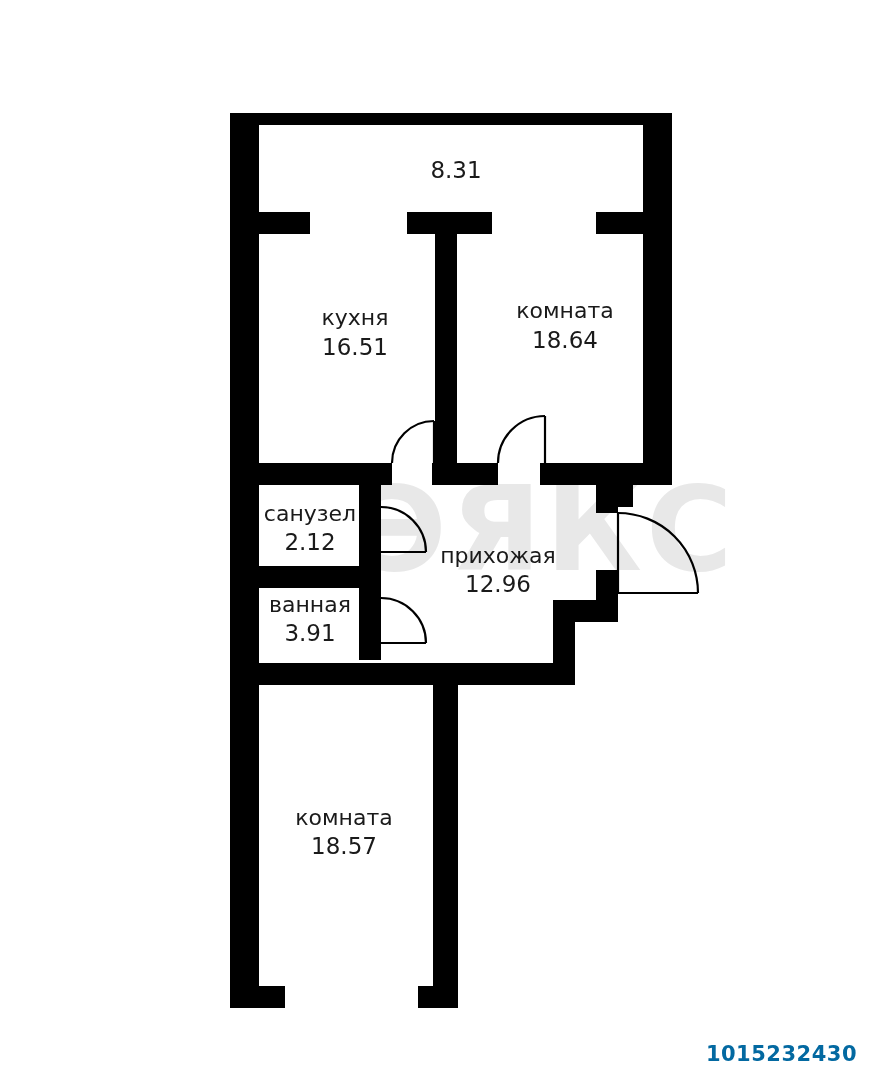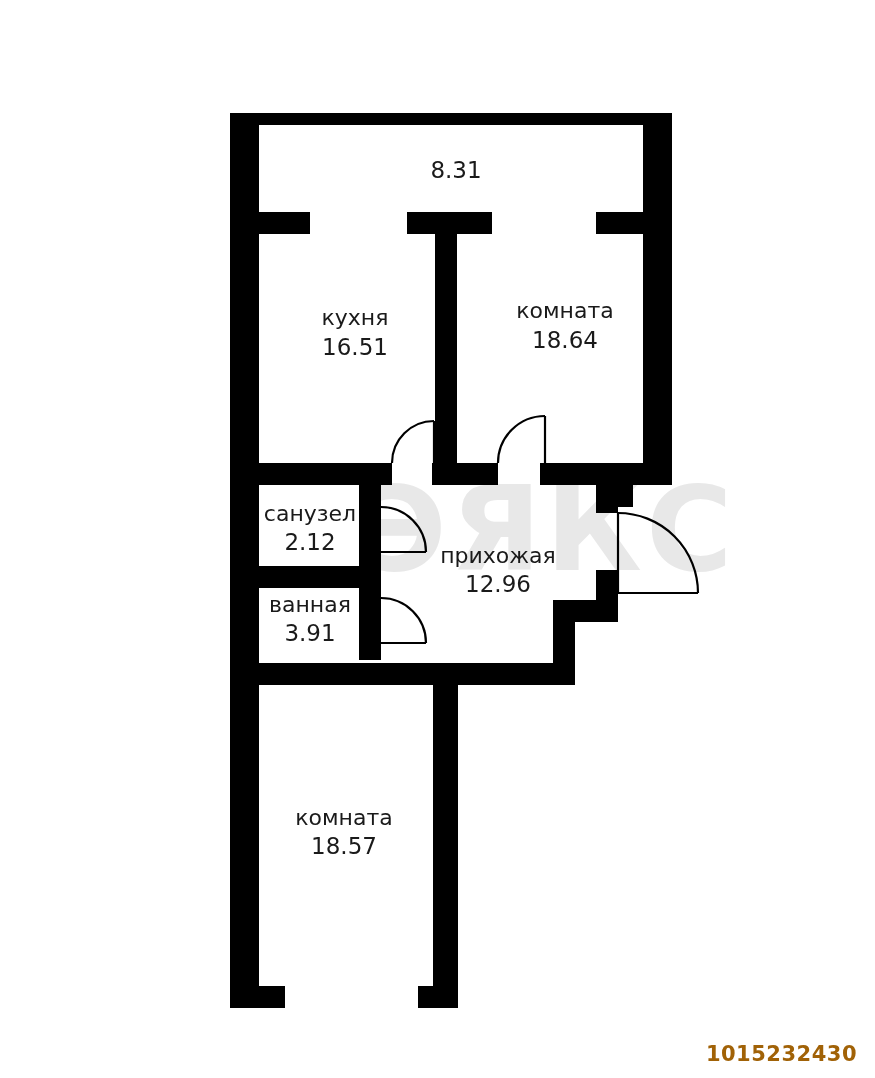--- a/index.html
+++ b/index.html
@@ -51,21 +51,21 @@
   .balcony-area {
     fill: #1a1a1a;
     font-family: "DejaVu Sans", "Liberation Sans", sans-serif;
     font-size: 23px;
     text-anchor: middle;
   }
   #listing-id {
     position: absolute;
     right: 18px;
     bottom: 12px;
-    color: #a16207;
+    color: #0369a1;
     font-family: "DejaVu Sans", "Liberation Sans", sans-serif;
     font-weight: 700;
     font-size: 21px;
     letter-spacing: 0.5px;
   }
 </style>
 </head>
 <body>
 
 <div id="plan-root">

